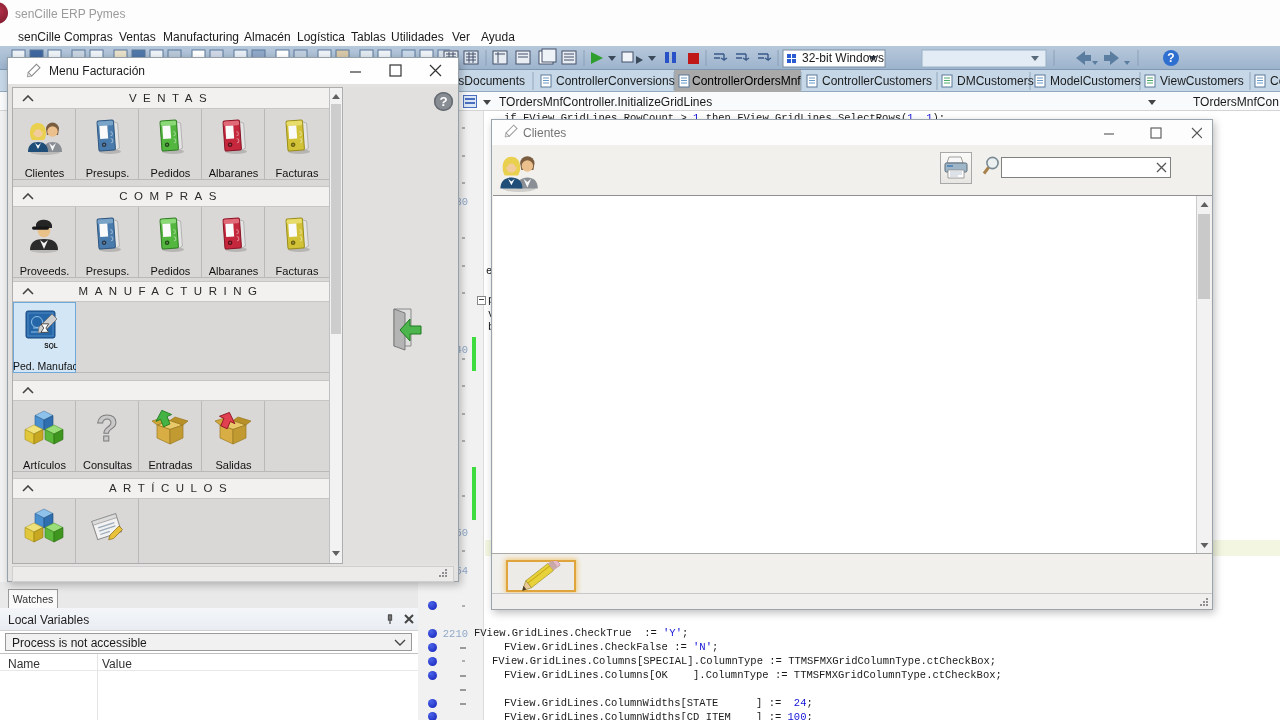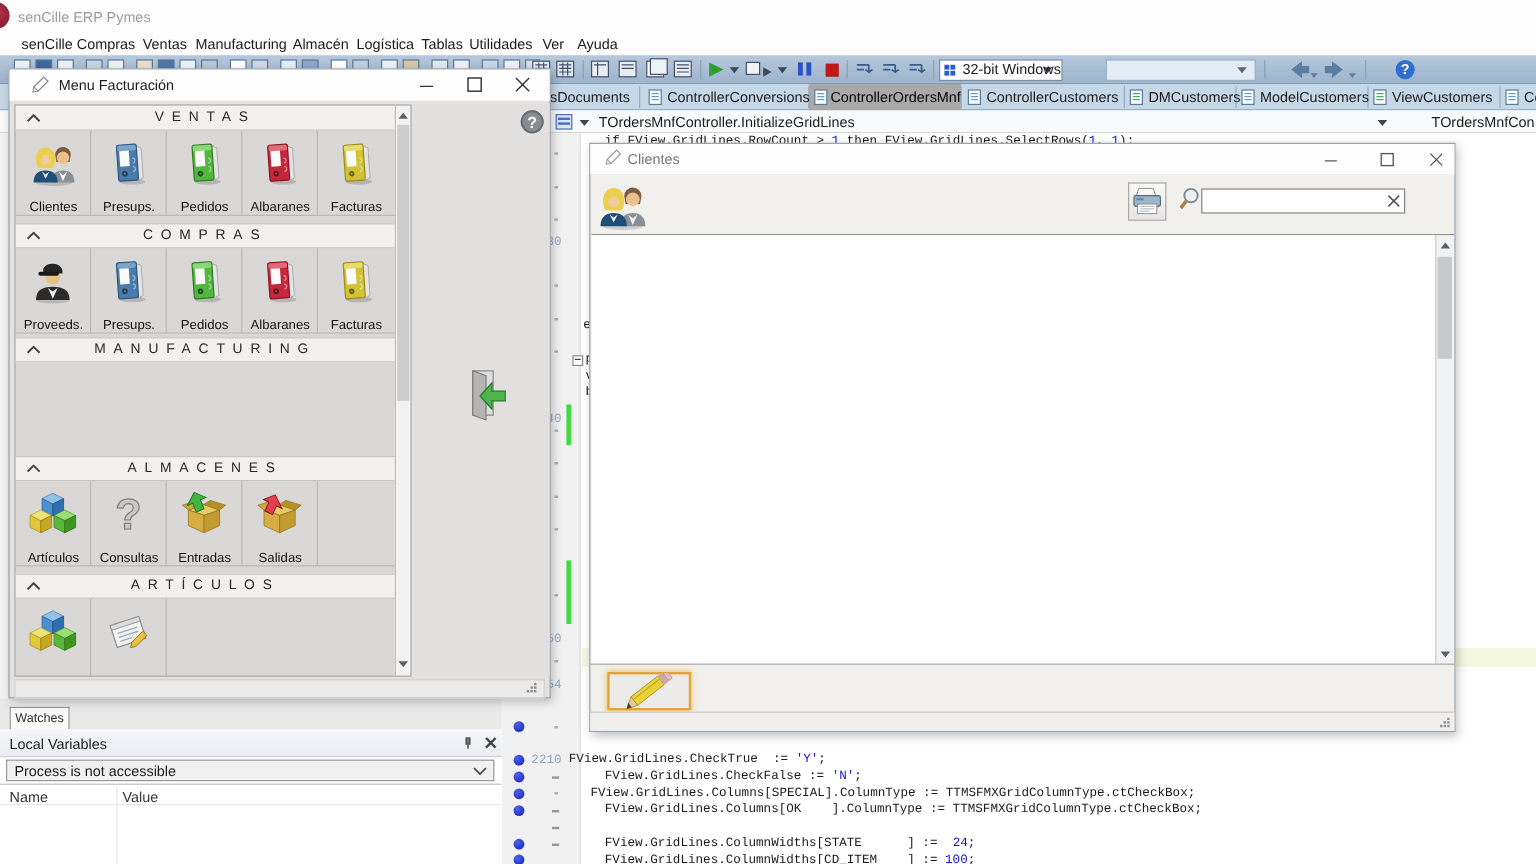--- a/index.html
+++ b/index.html
@@ -549,26 +549,32 @@
     <div class="ab celllbl" style="left:126px;top:58px;width:63px">Pedidos</div>
     <div class="ab celllbl" style="left:189px;top:58px;width:63px">Albaranes</div>
     <div class="ab celllbl" style="left:252px;top:58px;width:64px">Facturas</div>
   </div>
 
   <div class="ab" style="left:0;top:193px;width:316px;height:21px;background:#f2f1ef;border-top:1px solid #c6c6c6;border-bottom:1px solid #c6c6c6"></div>
   <svg class="ab" style="left:9px;top:200px" width="12" height="7">
           <path d="M1 6 l5-5 5 5" stroke="#444" stroke-width="1.6" fill="none"></path>
         </svg>
   <div class="ab hdrtxt" style="left:0;top:197px;width:316px;text-align:center">MANUFACTURING</div>
+  <div class="ab" style="left:0;top:214px;width:316px;height:71px;border-bottom:1px solid #b9b9b9">
+    <div class="ab" style="left:0;top:0;width:63px;height:71px;background:#d3e6f5;border:1px solid #70a8d8"></div>
+    <svg class="ab" style="left:11px;top:7px" width="40" height="40">
+            <use href="#symManuf"></use>
+          </svg>
+    <div class="ab celllbl" style="left:0;top:58px;width:63px;overflow:hidden;font-size:10.5px">Ped. Manufac</div>
+  </div>
 
   <div class="ab" style="left:0;top:292px;width:316px;height:21px;background:#f2f1ef;border-top:1px solid #c6c6c6;border-bottom:1px solid #c6c6c6"></div>
   <svg class="ab" style="left:9px;top:299px" width="12" height="7">
           <path d="M1 6 l5-5 5 5" stroke="#444" stroke-width="1.6" fill="none"></path>
         </svg>
-  <div class="ab hdrtxt" style="left:0;top:296px;width:316px;text-align:center">ALMACENES</div>
   <div class="ab" style="left:0;top:313px;width:316px;height:71px;border-bottom:1px solid #b9b9b9">
     <div class="ab" style="left:0;top:0;width:63px;height:71px;border-right:1px solid #b9b9b9"></div>
     <div class="ab" style="left:63px;top:0;width:63px;height:71px;border-right:1px solid #b9b9b9"></div>
     <div class="ab" style="left:126px;top:0;width:63px;height:71px;border-right:1px solid #b9b9b9"></div>
     <div class="ab" style="left:189px;top:0;width:63px;height:71px;border-right:1px solid #b9b9b9"></div>
     <svg class="ab" style="left:11px;top:7px" width="40" height="40">
             <use href="#symCubes"></use>
           </svg>
     <svg class="ab" style="left:74px;top:7px" width="40" height="40">
             <use href="#symQuest"></use>

